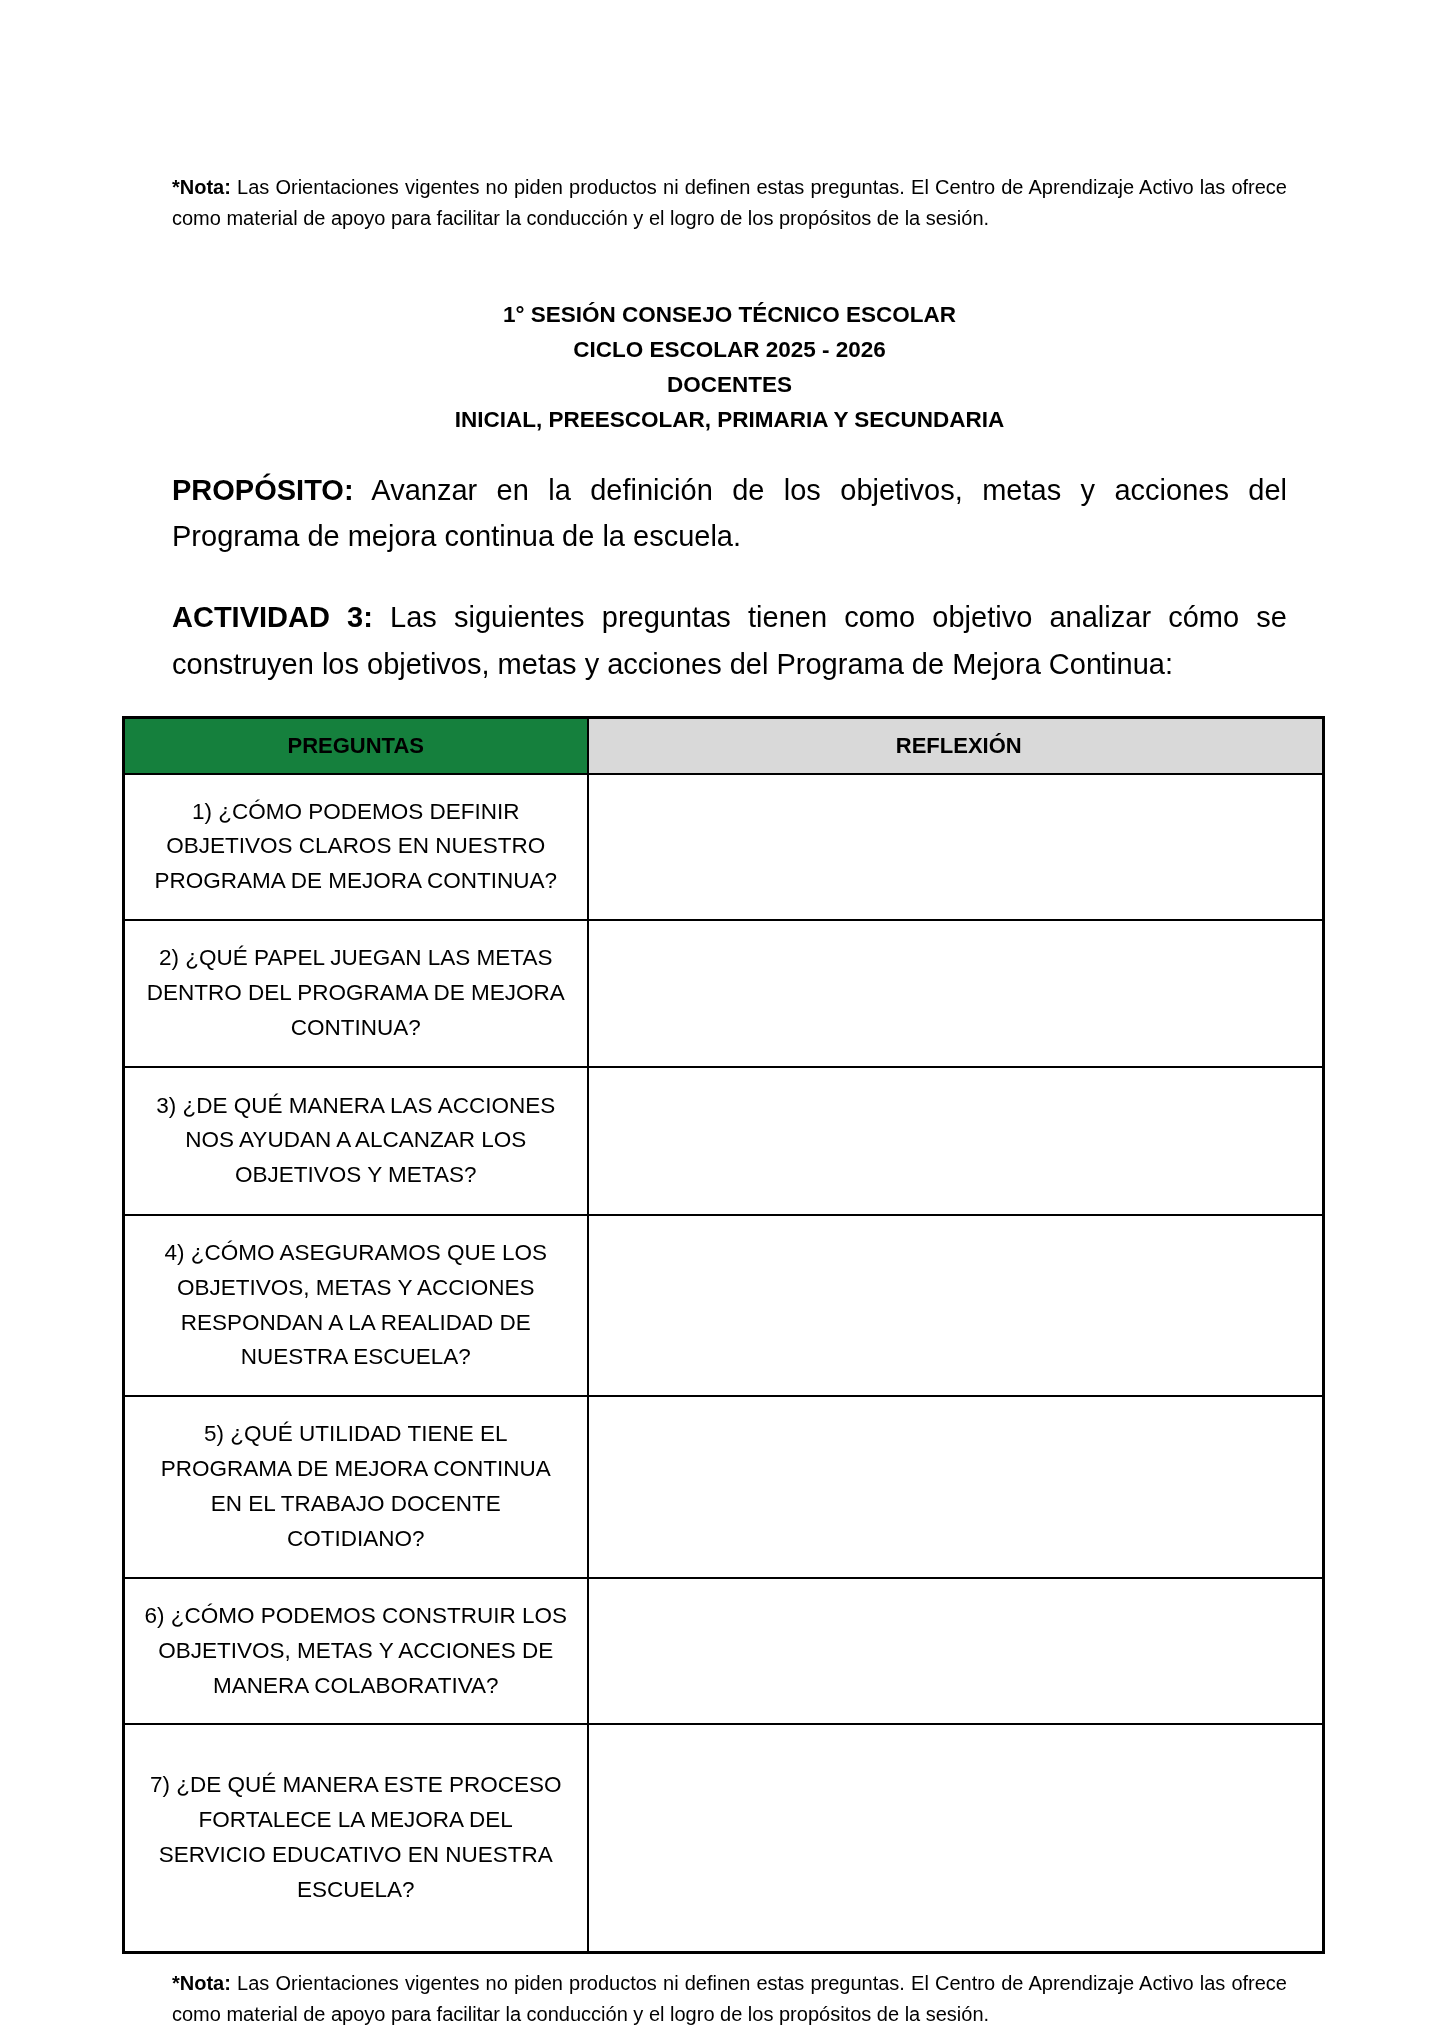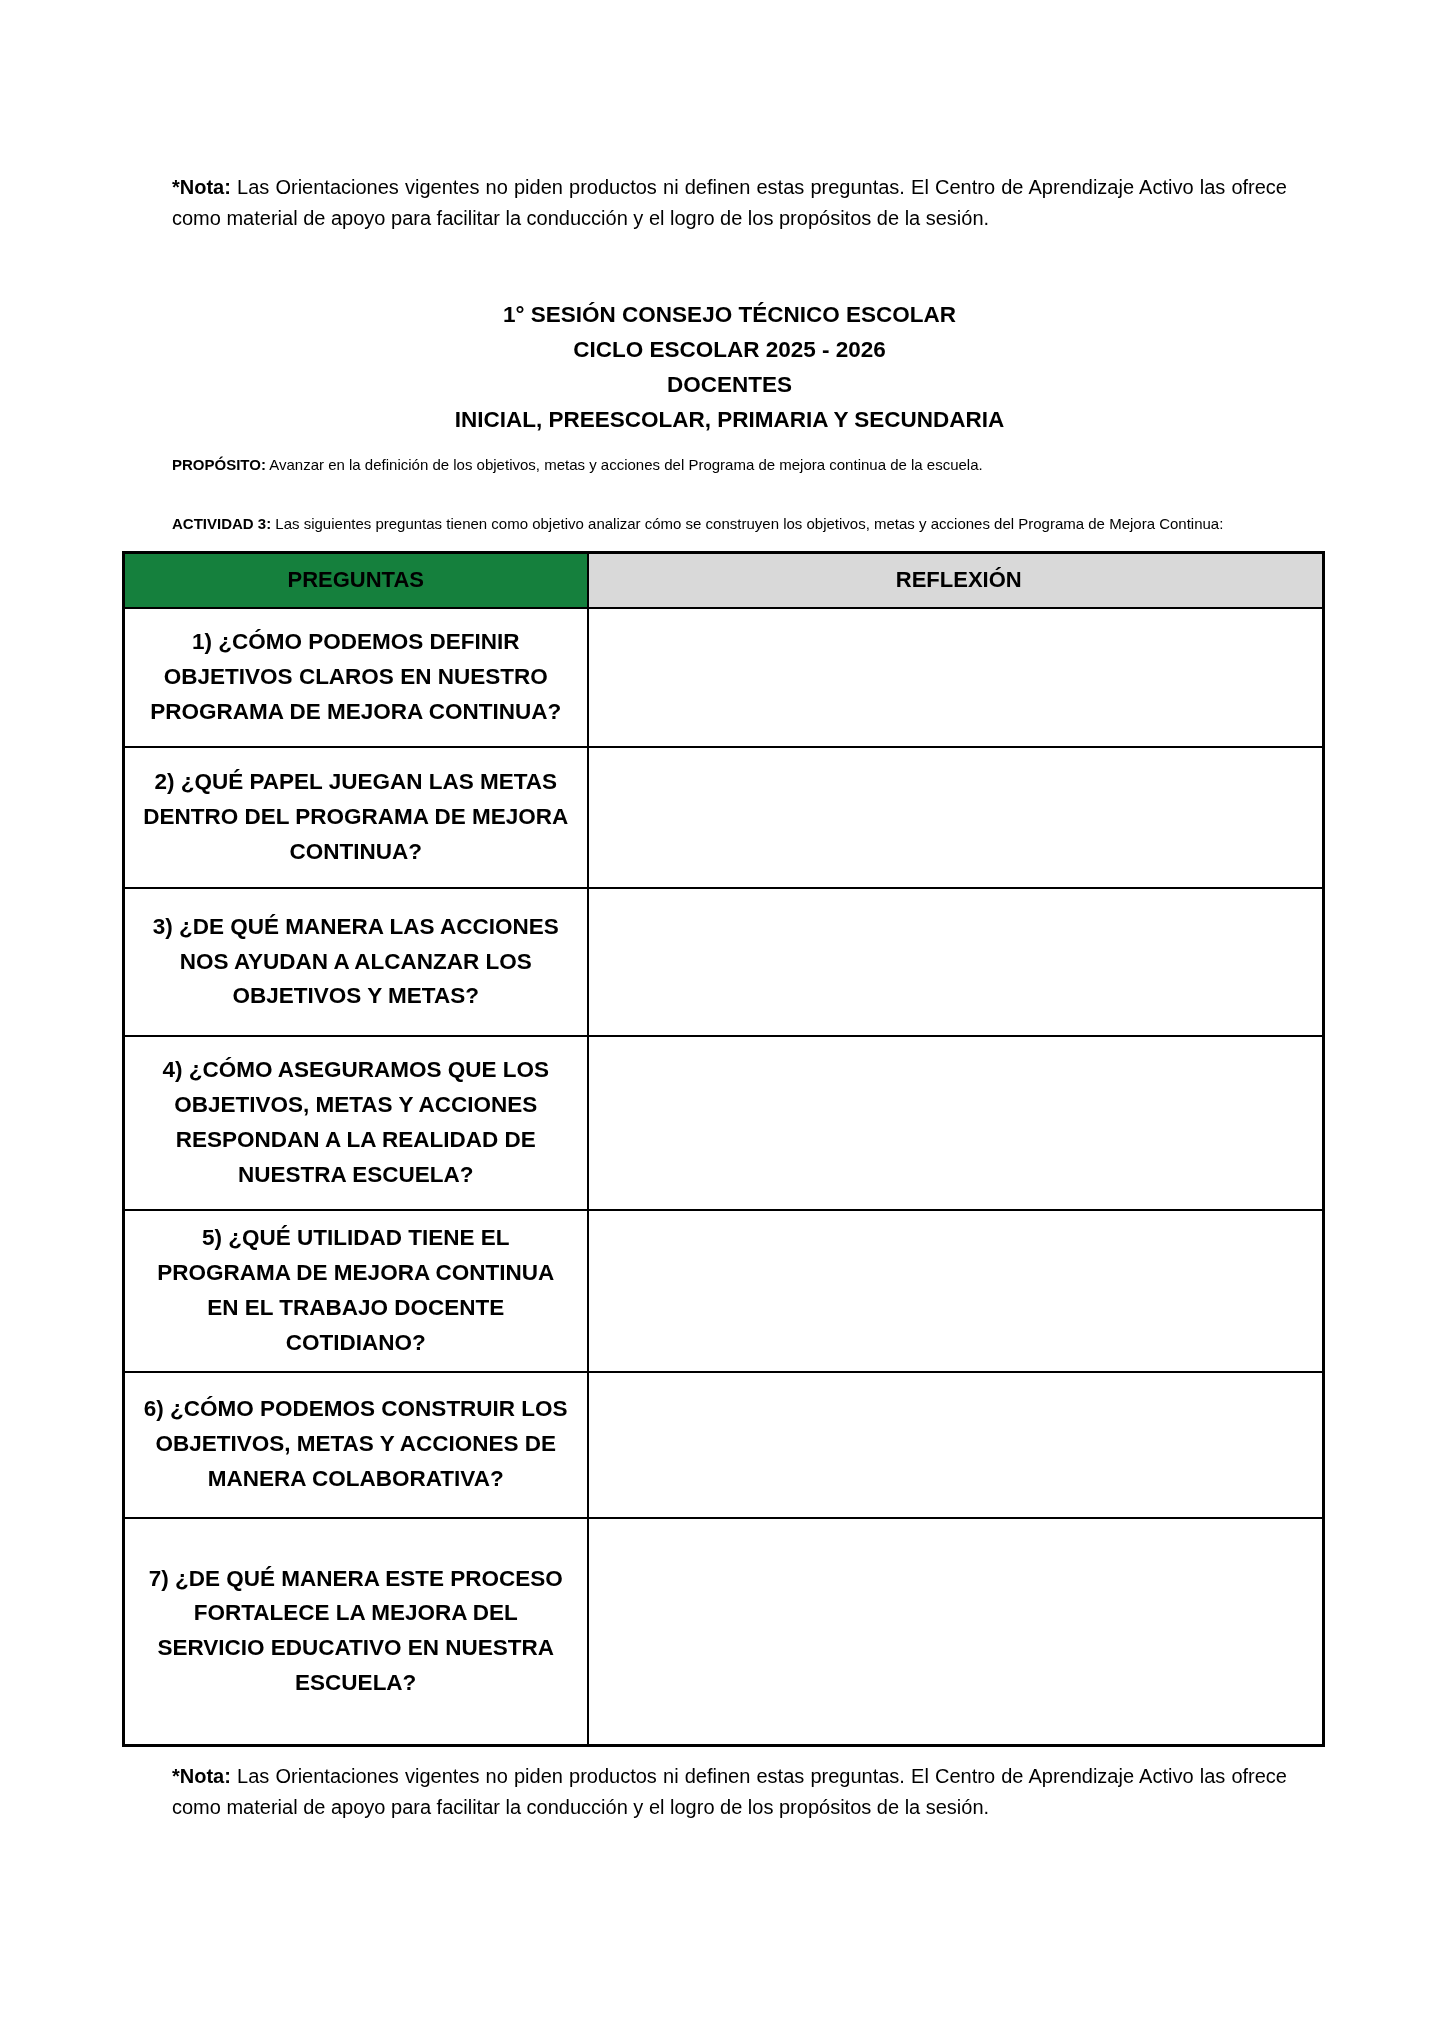--- a/index.html
+++ b/index.html
@@ -25,21 +25,21 @@
 
   .titles {
     margin-top: 64px;
     text-align: center;
     font-weight: bold;
     font-size: 22.5px;
     line-height: 1.55;
   }
 
   .para {
-    font-size: 15px;
+    font-size: 29px;
     line-height: 1.6;
     text-align: justify;
   }
   .para b { font-weight: bold; }
   .para.actividad { margin-top: 35px; }
 
   table.qtable {
     border-collapse: collapse;
     table-layout: fixed;
     width: 1200px;
@@ -53,25 +53,25 @@
     vertical-align: middle;
     box-sizing: border-box;
   }
   table.qtable th {
     height: 56px;
     font-size: 22px;
     font-weight: bold;
     text-align: center;
   }
   td.qcell {
-    font-weight: bold;
+    font-weight: normal;
     font-size: 22.5px;
     line-height: 1.55;
     text-align: center;
-    padding: 10px 18px;
+    padding: 20px 18px;
   }
   td.rcell { background: #ffffff; }
   tr.r1 td { height: 139px; }
   tr.r2 td { height: 141px; }
   tr.r3 td { height: 148px; }
   tr.r4 td { height: 174px; }
   tr.r5 td { height: 148px; }
   tr.r6 td { height: 146px; }
   tr.r7 td { height: 228px; }
 

